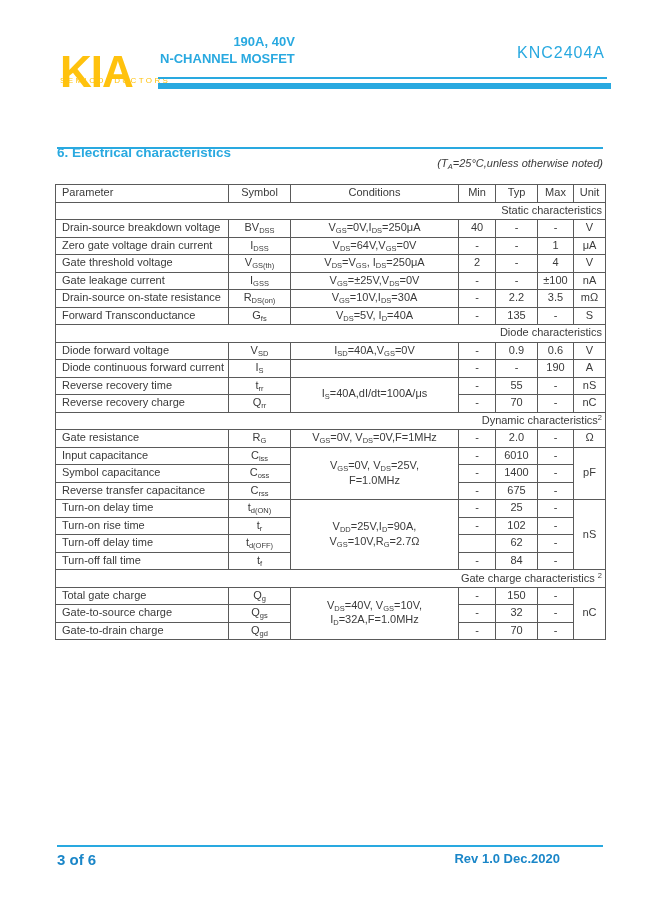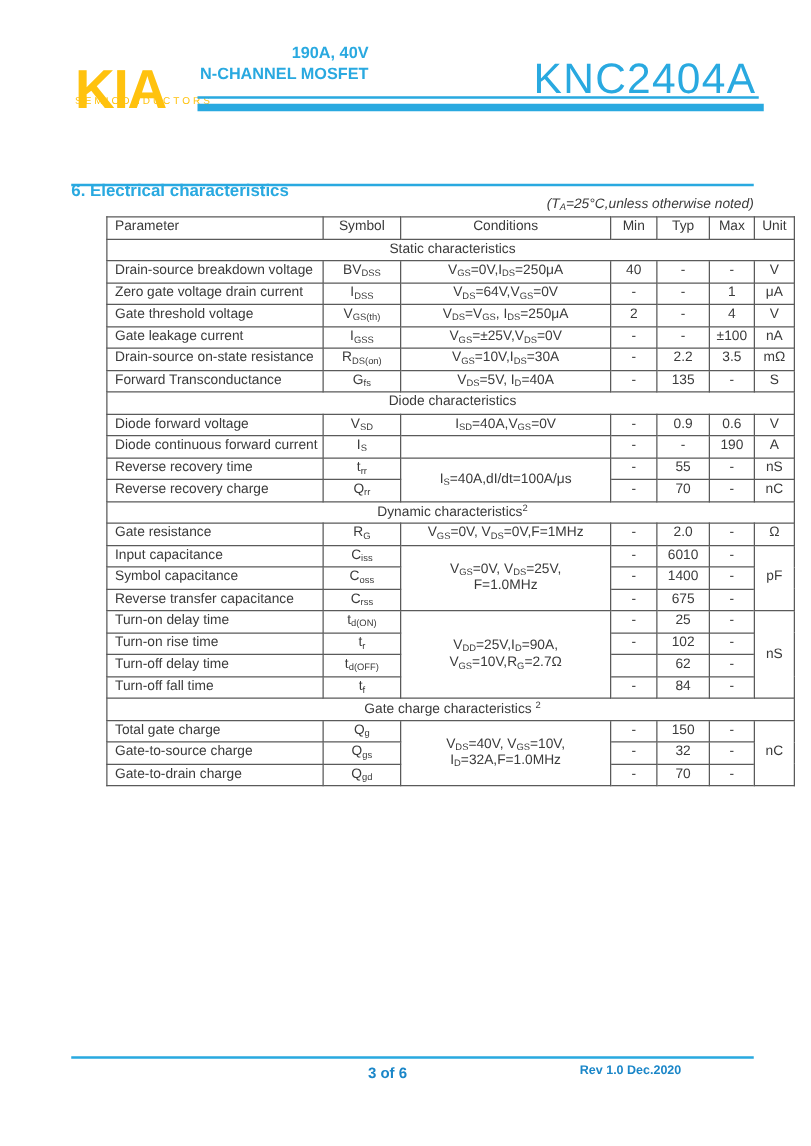--- a/index.html
+++ b/index.html
@@ -14,47 +14,47 @@
   body{font-family:"Liberation Sans","DejaVu Sans",sans-serif;}
   .page{position:relative;width:649px;height:917px;background:#ffffff;overflow:hidden;}
 
   
   .logo-text{position:absolute;left:60px;top:26px;font-size:44px;font-weight:bold;
     letter-spacing:-1px;color:var(--yellow);line-height:1;margin-top:24px;}
   .logo-sub{position:absolute;left:60px;top:76px;font-size:8px;font-weight:normal;
     letter-spacing:2.4px;color:var(--yellow);}
   .rating{position:absolute;left:160px;top:33px;font-size:13px;font-weight:bold;
     color:var(--cyan);line-height:17px;text-align:right;}
-  .part-number{position:absolute;right:44px;top:44px;font-size:34px;color:var(--cyan);
+  .part-number{position:absolute;right:44px;top:44px;font-size:16px;color:var(--cyan);
     letter-spacing:1px;}
   .hdr-line-thin{position:absolute;left:158px;top:77px;width:449px;height:2px;background:var(--cyan);}
   .hdr-line-thick{position:absolute;left:158px;top:83px;width:453px;height:6px;background:var(--cyan);}
 
   
   .section-title{position:absolute;left:57px;top:145px;font-size:13.5px;font-weight:bold;
     color:var(--cyan);}
   .section-underline{position:absolute;left:57px;top:147px;width:546px;height:2px;background:var(--cyan);}
   .table-note{position:absolute;right:46px;top:157px;font-size:11px;color:var(--ink);font-style:italic;}
 
   
-  .table-wrap{position:absolute;left:55px;top:173px;margin-left:30px;}
+  .table-wrap{position:absolute;left:55px;top:184px;}
   .spec-table{border-collapse:collapse;table-layout:fixed;width:550px;font-size:11px;color:var(--ink);}
   .spec-table td{border:1px solid var(--line);height:17.5px;padding:0 3px;text-align:center;
     overflow:hidden;line-height:1.25;}
   .spec-table td.left{text-align:left;padding-left:6px;}
-  .spec-table td.section-cell{text-align:center;padding-left:6px;}
+  .spec-table td.section-cell{text-align:right;padding-left:6px;}
   .spec-table sub{font-size:7.5px;vertical-align:-2px;}
   .spec-table sup{font-size:7.5px;vertical-align:4px;}
   .table-note sub{font-size:7.5px;vertical-align:-2px;}
 
   
   .footer-line{position:absolute;left:57px;top:845px;width:546px;height:2px;background:var(--cyan);}
-  .footer-page{position:absolute;left:57px;top:851px;width:506px;text-align:center;
-    font-size:12px;font-weight:bold;color:var(--footer-blue);}
-  .footer-rev{position:absolute;right:104px;top:851px;font-size:10px;font-weight:bold;
+  .footer-page{position:absolute;left:57px;top:851px;width:506px;
+    font-size:15px;font-weight:bold;color:var(--footer-blue);}
+  .footer-rev{position:absolute;right:89px;top:851px;font-size:13px;font-weight:bold;
     color:var(--footer-blue);}
 </style>
 </head>
 <body>
 
 <div class="page">
 
   <div>
     <div class="logo-text">KIA</div>
     <div class="logo-sub">SEMICONDUCTORS</div>

